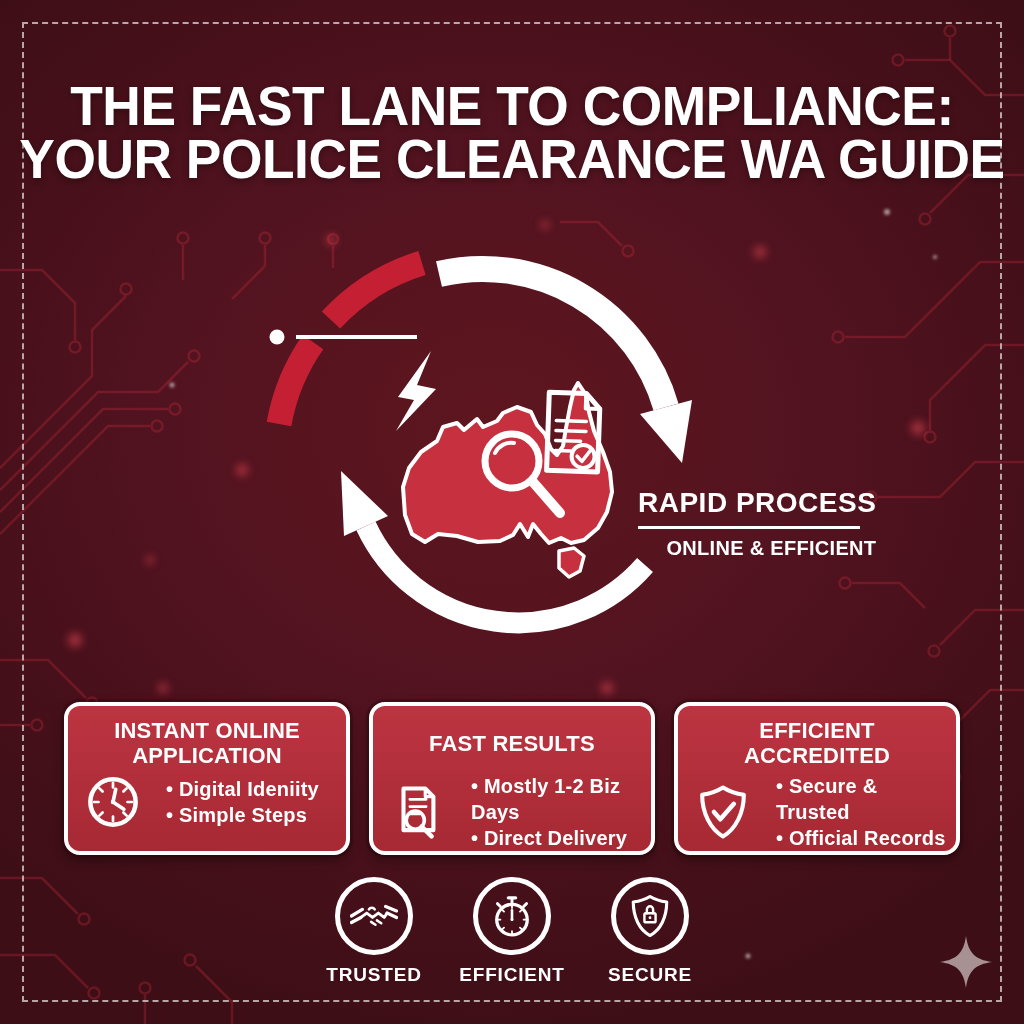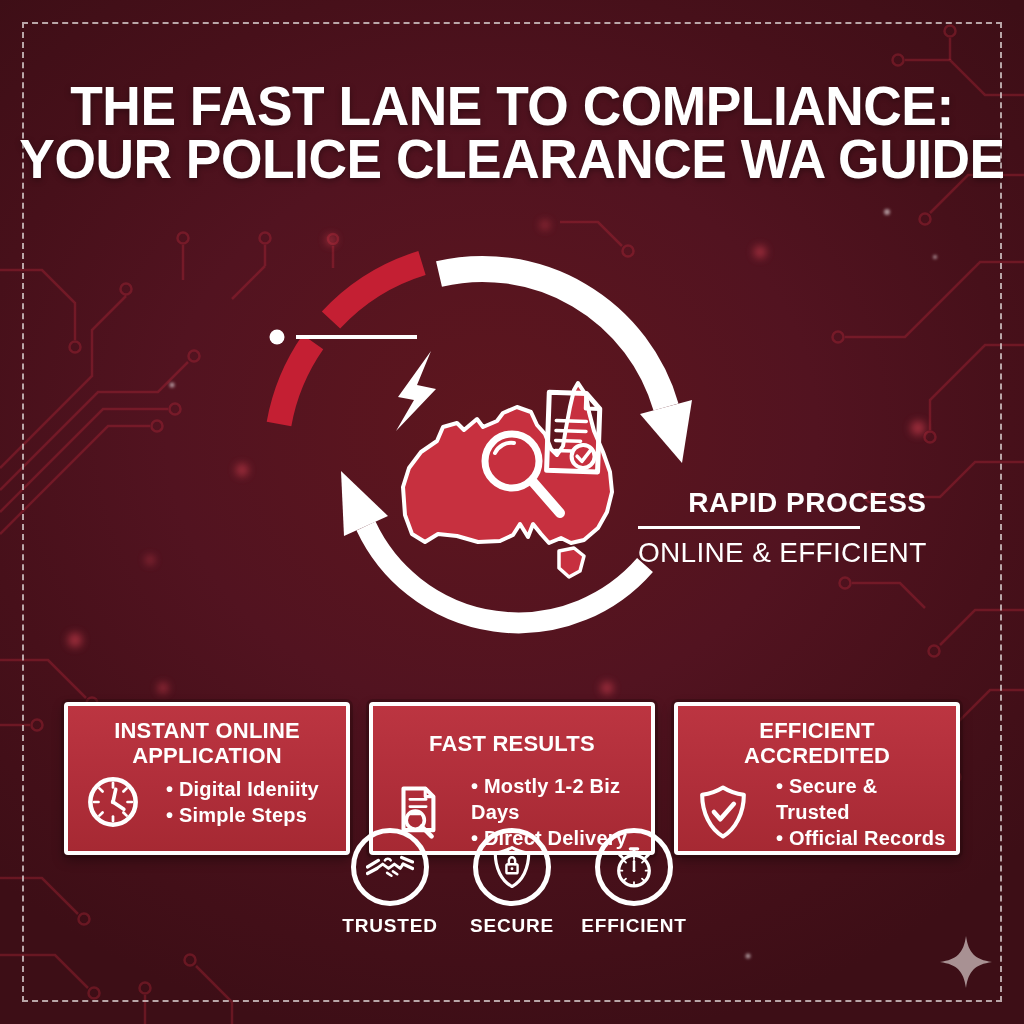--- a/index.html
+++ b/index.html
@@ -15,39 +15,39 @@
 
   
   .title{position:absolute;top:80px;left:0;right:0;text-align:center;color:#fff;
          font-weight:bold;font-size:55px;line-height:53px;letter-spacing:-.5px;
          transform:scaleX(.97);text-shadow:0 2px 6px rgba(0,0,0,.35);}
 
   
   .rapid{position:absolute;left:638px;top:487px;color:#fff;text-align:right;}
   .rapid-l1{font-size:28px;font-weight:bold;letter-spacing:.5px;}
   .rapid-rule{width:222px;height:0;border:none;border-top:3px solid #fff;margin:7px 0 8px;}
-  .rapid-l2{font-size:28px;font-weight:normal;letter-spacing:.3px;}
+  .rapid-l2{font-size:20px;font-weight:bold;letter-spacing:.3px;}
 
   
   .cards{position:absolute;top:702px;left:64px;width:896px;display:flex;gap:19px;}
   .card{flex:1;height:153px;box-sizing:border-box;color:#fff;
         background:linear-gradient(180deg,#bc3541 0%,#b02e3a 55%,#a62933 100%);
-        border:4px solid #fff;border-radius:4px;
+        border:4px solid #fff;border-radius:16px;
         box-shadow:0 0 0 3px rgba(40,8,12,.35),0 5px 12px rgba(0,0,0,.35);
         padding:13px 8px 8px;}
   .card-title{display:flex;align-items:center;justify-content:center;text-align:center;
               font-weight:bold;font-size:22px;line-height:1.12;min-height:50px;
               letter-spacing:.2px;}
   .card-body{display:flex;align-items:center;gap:24px;padding:4px 2px 0 8px;}
   .card-icon{width:58px;height:58px;flex:0 0 auto;}
   .bullets{font-size:20px;font-weight:bold;line-height:1.3;letter-spacing:.2px;}
   .bullet::before{content:"\2022\00a0";}
 
   
-  .badges{position:absolute;top:828px;left:0;width:100%;display:flex;justify-content:center;gap:12px;text-align:center;}
+  .badges{position:absolute;top:877px;left:0;width:100%;display:flex;justify-content:center;gap:28px;text-align:center;}
   .badge{display:flex;flex-direction:column;align-items:center;width:110px;}
   .badge-circle{width:78px;height:78px;border-radius:50%;border:5px solid #fff;box-sizing:border-box;
                 display:flex;align-items:center;justify-content:center;}
   .badge-label{margin-top:9px;color:#fff;font-weight:bold;font-size:19px;letter-spacing:.8px;}
 </style>
 </head>
 <body>
 
 <div class="poster">
 
@@ -273,42 +273,42 @@
           <path d="M-18 2 L-10 -4 L-2 2 L6 -4 L14 2 L18 -4" stroke-width="4"></path>
           <path d="M-7 -9 a4.5 4.5 0 0 1 8 0" stroke-width="3.5"></path>
           <path d="M-4 8 L2 12 M4 6 L10 10" stroke-width="3.5"></path>
         </svg>
       </div>
       <div class="badge-label">TRUSTED</div>
     </div>
 
     <div class="badge">
       <div class="badge-circle">
-        <svg width="46" height="46" viewBox="-33 -33 66 66" stroke="#ffffff" fill="none" stroke-linecap="round" stroke-linejoin="round">
-          <path d="M0 -28 C8 -23 17 -21 24 -20 C24 2 15 20 0 28 C-15 20 -24 2 -24 -20 C-17 -21 -8 -23 0 -28 Z" stroke-width="4.5"></path>
-          <rect x="-8" y="-4" width="16" height="13" rx="2" stroke-width="3.5"></rect>
-          <path d="M-4.5 -4 L-4.5 -9 A4.5 5 0 0 1 4.5 -9 L4.5 -4" stroke-width="3.5"></path>
-          <circle cx="0" cy="2.5" r="2" fill="#ffffff" stroke="none"></circle>
-        </svg>
-      </div>
-      <div class="badge-label">SECURE</div>
-    </div>
-
-    <div class="badge">
-      <div class="badge-circle">
         <svg width="48" height="48" viewBox="-33 -33 66 66" stroke="#ffffff" fill="none" stroke-linecap="round" stroke-linejoin="round">
           <circle cx="0" cy="5" r="21" stroke-width="4.5"></circle>
           <path d="M-5 -25 L5 -25" stroke-width="4.5"></path>
           <path d="M0 -24 L0 -17" stroke-width="4"></path>
           <path d="M16 -13 L20 -17" stroke-width="4"></path>
           <path d="M-16 -13 L-20 -17" stroke-width="4"></path>
           <path d="M0 5 L0 -8" stroke-width="3.5"></path>
           <circle cx="0" cy="5" r="2" fill="#ffffff" stroke="none"></circle>
           <g stroke-width="2.5">
             <path d="M0 -14 L0 -11 M0 24 L0 21 M-19 5 L-16 5 M19 5 L16 5 M13.5 -8.5 L11 -6 M-13.5 -8.5 L-11 -6 M13.5 18.5 L11 16 M-13.5 18.5 L-11 16"></path>
           </g>
         </svg>
       </div>
       <div class="badge-label">EFFICIENT</div>
     </div>
+
+    <div class="badge">
+      <div class="badge-circle">
+        <svg width="46" height="46" viewBox="-33 -33 66 66" stroke="#ffffff" fill="none" stroke-linecap="round" stroke-linejoin="round">
+          <path d="M0 -28 C8 -23 17 -21 24 -20 C24 2 15 20 0 28 C-15 20 -24 2 -24 -20 C-17 -21 -8 -23 0 -28 Z" stroke-width="4.5"></path>
+          <rect x="-8" y="-4" width="16" height="13" rx="2" stroke-width="3.5"></rect>
+          <path d="M-4.5 -4 L-4.5 -9 A4.5 5 0 0 1 4.5 -9 L4.5 -4" stroke-width="3.5"></path>
+          <circle cx="0" cy="2.5" r="2" fill="#ffffff" stroke="none"></circle>
+        </svg>
+      </div>
+      <div class="badge-label">SECURE</div>
+    </div>
   </div>
 
 </div>
 
 </body></html>

